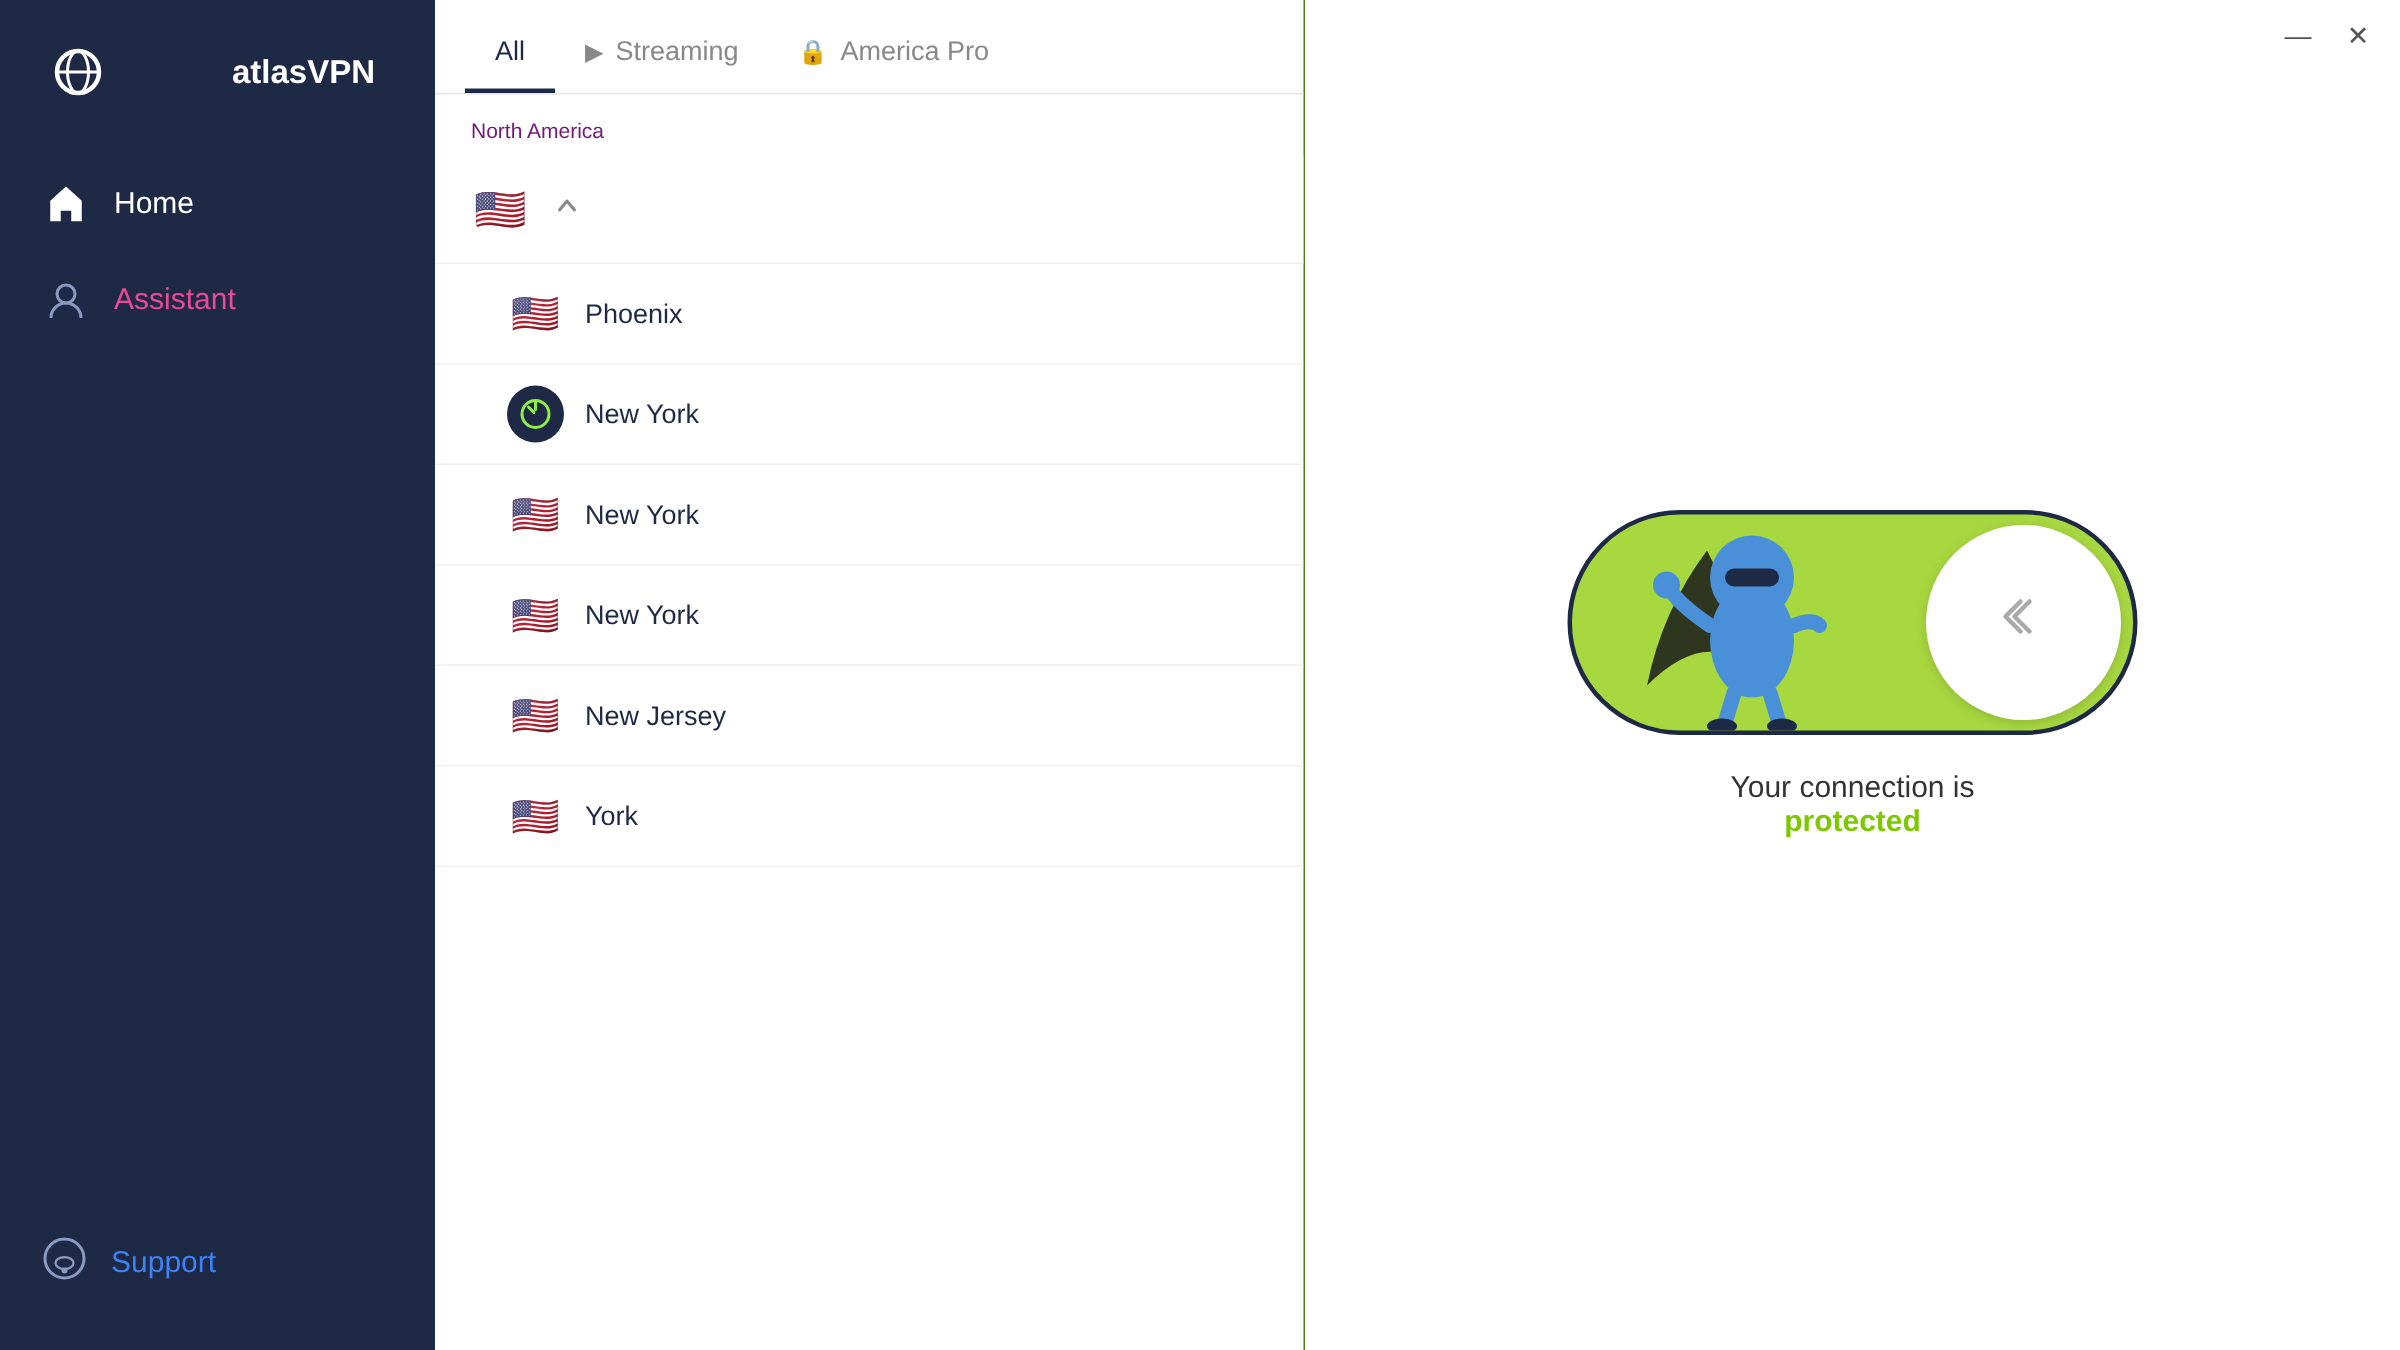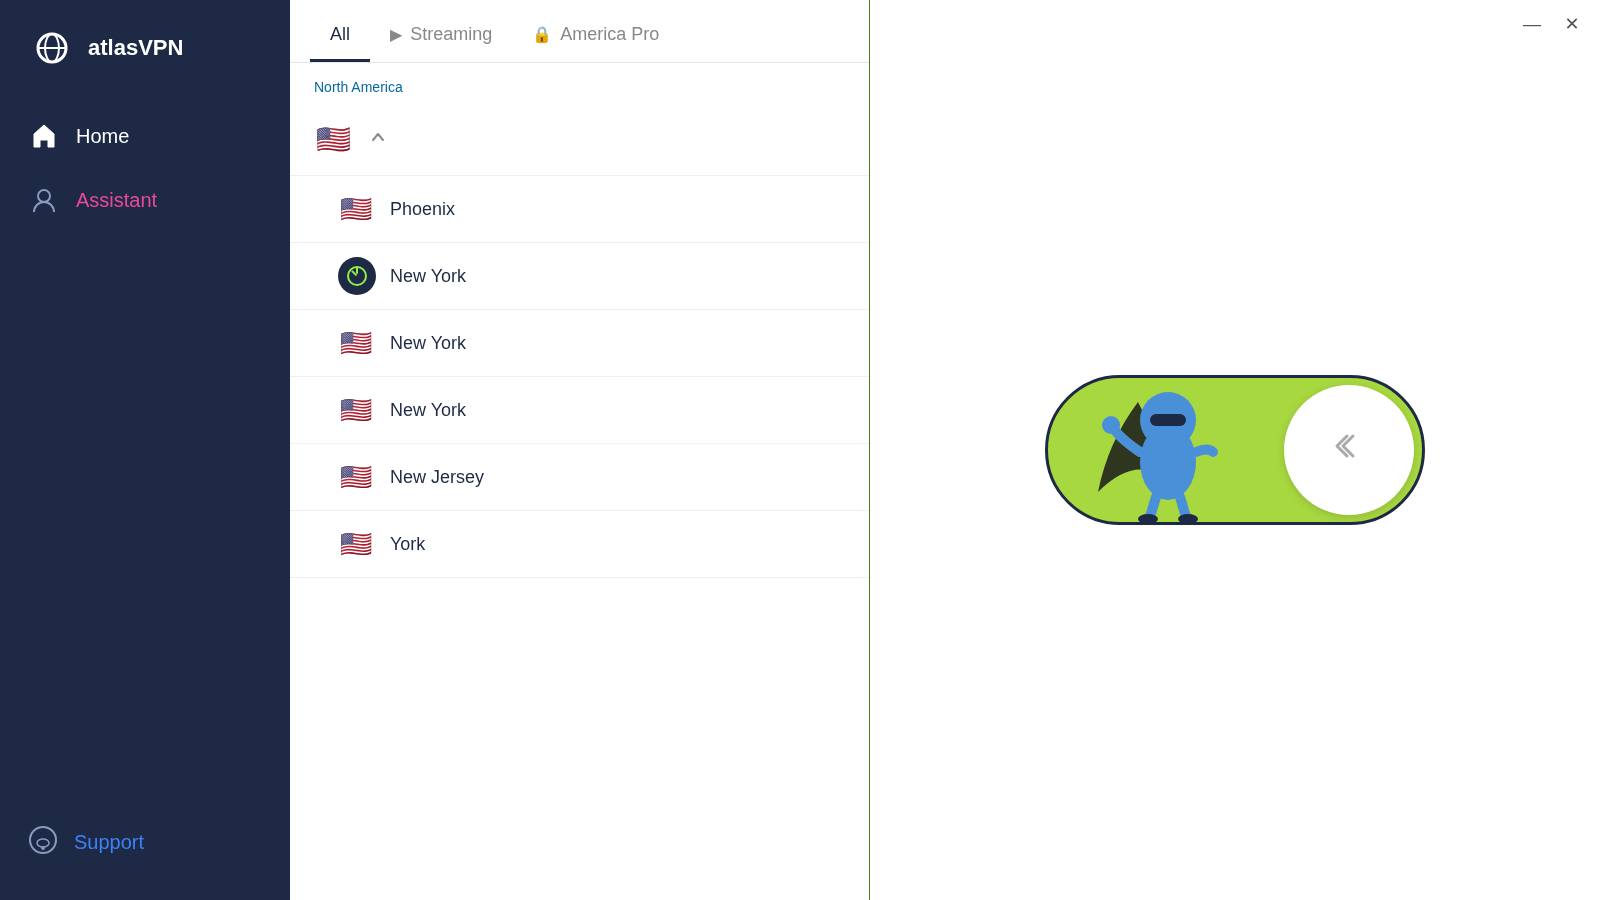--- a/index.html
+++ b/index.html
@@ -41,21 +41,22 @@
       background: #1e2a45;
       display: flex;
       flex-direction: column;
       padding: 24px 0;
       height: 900px;
     }
     .logo-area {
       display: flex;
       align-items: center;
       gap: 12px;
-      padding: 0 12px 32px 28px;
+      padding: 0 40px 32px 28px;
+      justify-content: space-between;
     }
     .logo-icon {
       width: 48px;
       height: 48px;
     }
     .logo-text {
       color: #ffffff;
       font-size: 22px;
       font-weight: 700;
     }
@@ -143,21 +144,21 @@
       flex: 1;
       overflow-y: auto;
       padding: 0;
     }
     .server-list::-webkit-scrollbar { width: 6px; }
     .server-list::-webkit-scrollbar-thumb { background: #ccc; border-radius: 3px; }
 
     .region-label {
       padding: 16px 24px 8px 24px;
       font-size: 14px;
-      color: #0369a1;
+      color: #701a75;
       font-weight: 400;
     }
 
     .country-row {
       display: flex;
       align-items: center;
       gap: 14px;
       padding: 16px 24px;
       cursor: pointer;
       background: #ffffff;
@@ -436,15 +437,20 @@
             <span class="toggle-knob-icon">
               <svg width="40" height="40" viewBox="0 0 40 40" fill="none">
                 <path d="M24 10L14 20L24 30" stroke="#aaa" stroke-width="3" stroke-linecap="round" stroke-linejoin="round"></path>
                 <path d="M18 10L8 20L18 30" stroke="#aaa" stroke-width="3" stroke-linecap="round" stroke-linejoin="round"></path>
               </svg>
             </span>
           </div>
         </div>
       </div>
 
+      <div class="connection-text">
+        <span>Your connection is</span>
+        <br>
+        <span class="connection-status">protected</span>
+      </div>
     </div>
   </div>
 </div>
 
 </body></html>

